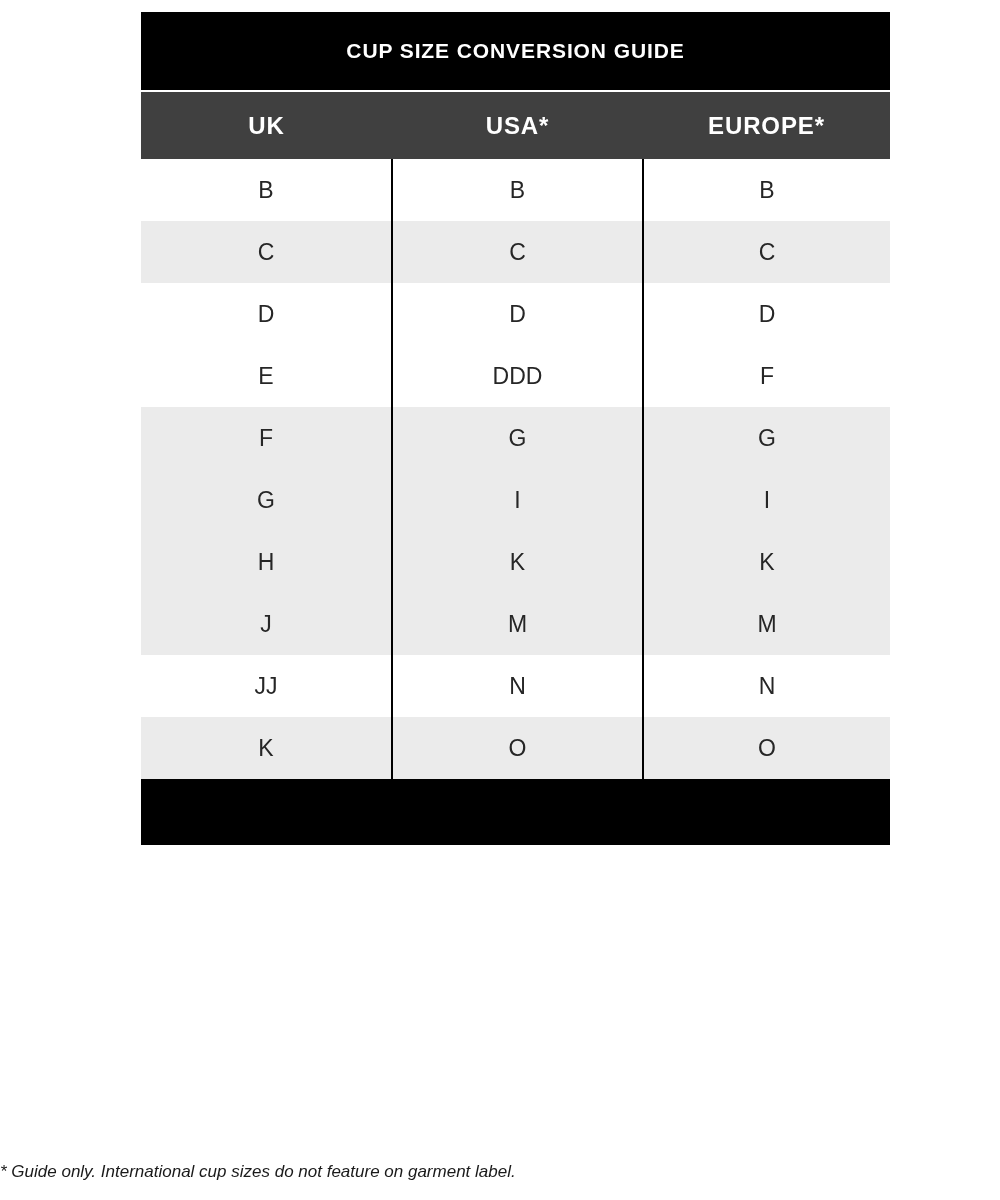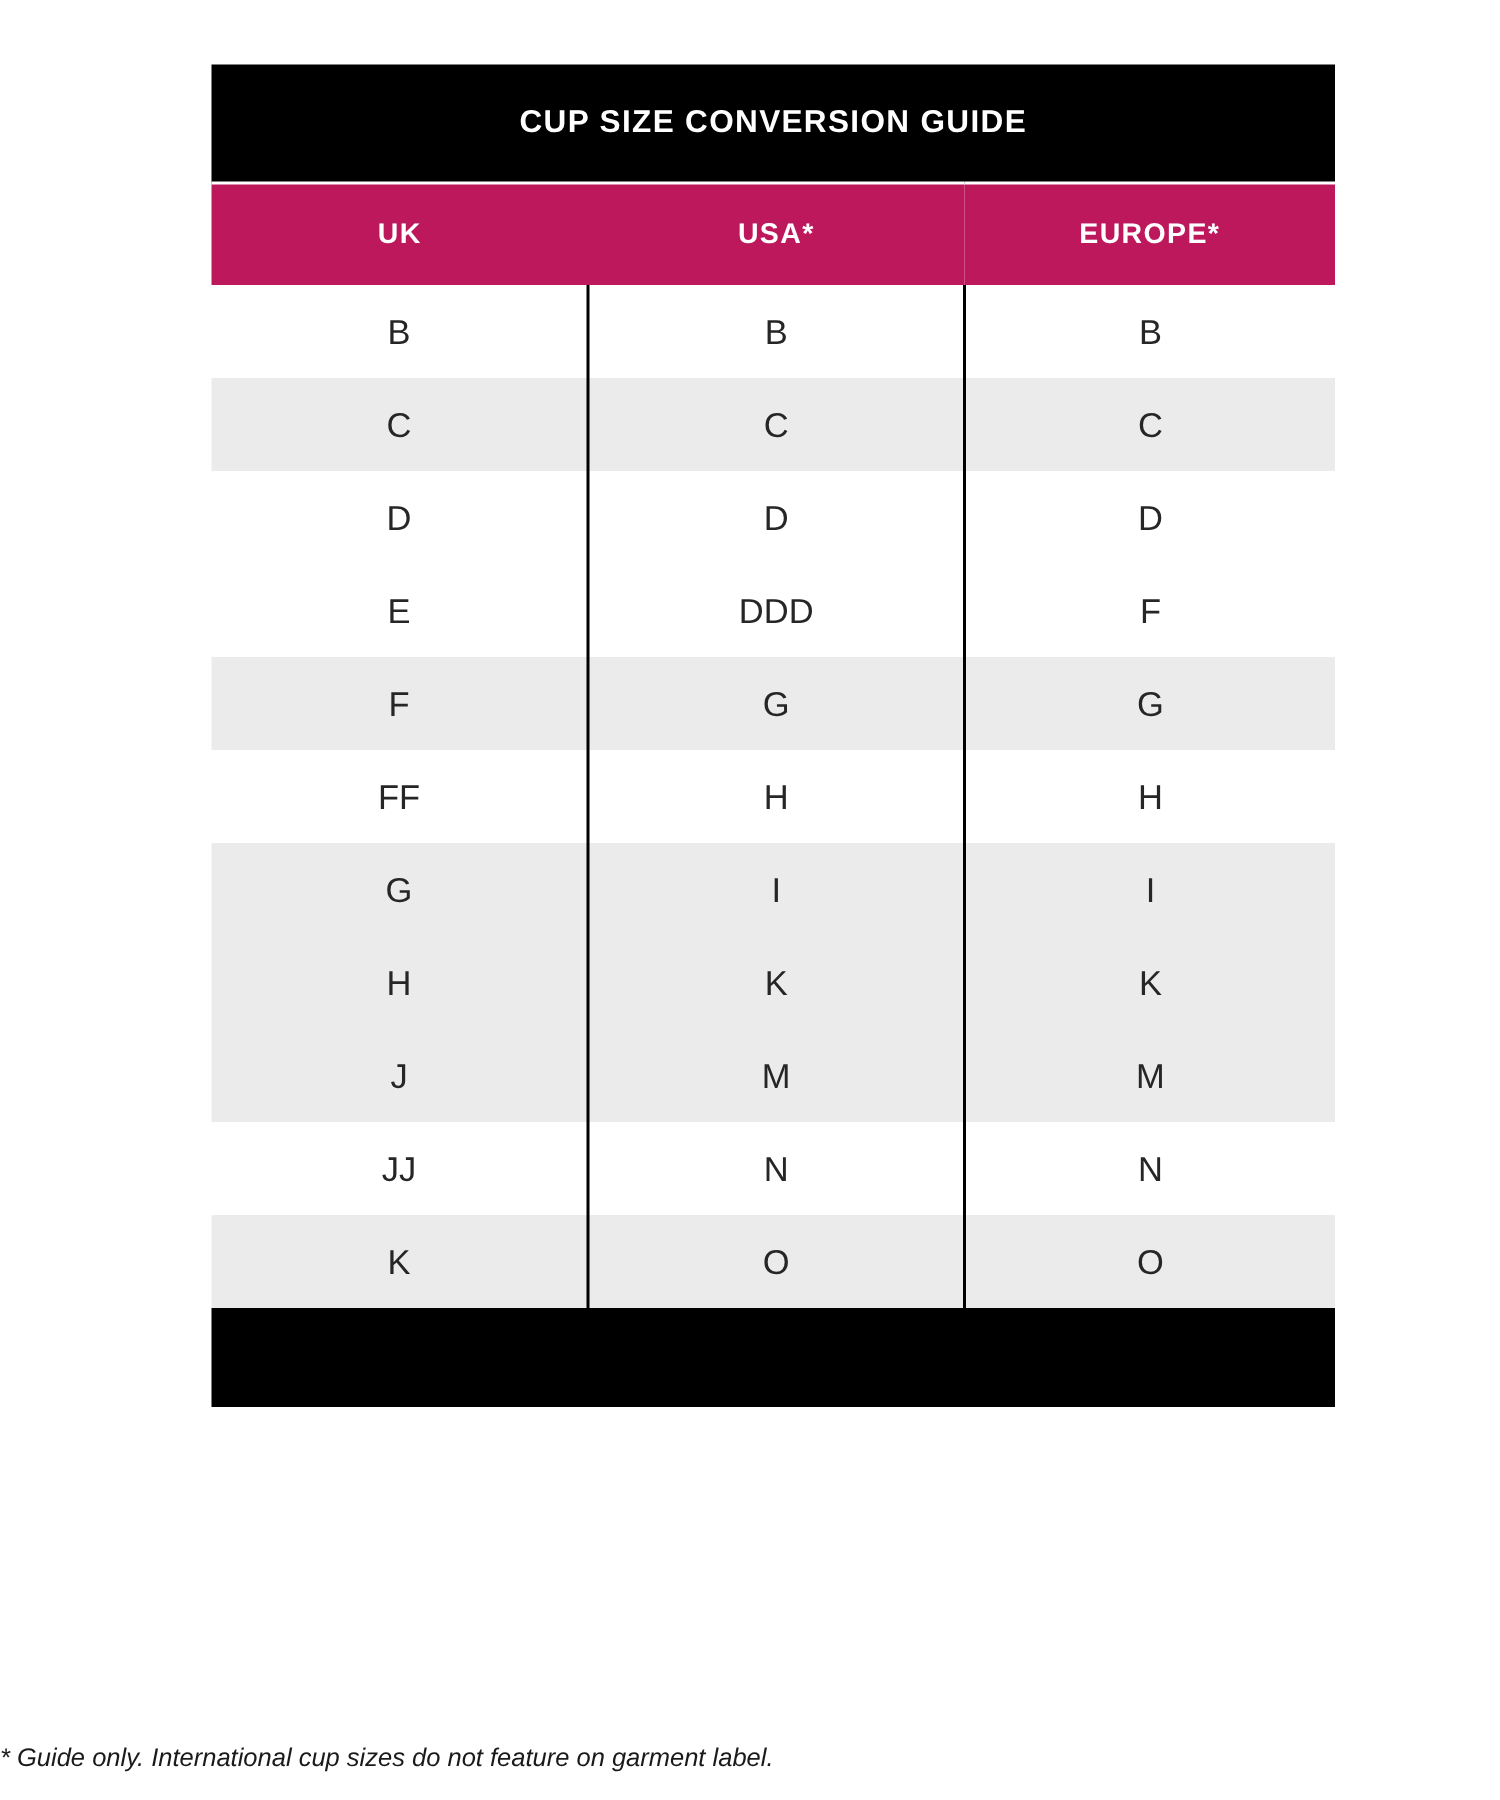--- a/index.html
+++ b/index.html
@@ -23,43 +23,42 @@
   .table-wrap {
     position: absolute;
     left: 141px;
     top: 12px;
     width: 749px;
   }
   table.size-table {
     width: 749px;
     border-collapse: collapse;
     table-layout: fixed;
-    margin-top: 31px;
   }
   table.size-table td,
   table.size-table th {
     padding: 0;
     margin: 0;
   }
   .title-cell {
     background: #000000;
     color: #ffffff;
     text-align: center;
     font-size: 21px;
     font-weight: bold;
     letter-spacing: 0.9px;
     height: 78px;
     vertical-align: middle;
     border-bottom: 2px solid #ffffff;
   }
   .header-cell {
-    background: #be185d;
+    background: #404040;
     color: #ffffff;
     text-align: center;
-    font-size: 19px;
+    font-size: 24px;
     font-weight: bold;
     letter-spacing: 0.9px;
     height: 67px;
     vertical-align: middle;
   }
   .col-uk { width: 251px; }
   .col-usa { width: 251px; }
   .col-eu { width: 247px; }
 
   tbody tr td {
@@ -135,25 +134,20 @@
         <tr>
           <td class="cell-uk">E</td>
           <td class="cell-usa">DDD</td>
           <td class="cell-eu">F</td>
         </tr>
         <tr class="alt">
           <td class="cell-uk">F</td>
           <td class="cell-usa">G</td>
           <td class="cell-eu">G</td>
         </tr>
-        <tr>
-          <td class="cell-uk">FF</td>
-          <td class="cell-usa">H</td>
-          <td class="cell-eu">H</td>
-        </tr>
         <tr class="alt">
           <td class="cell-uk">G</td>
           <td class="cell-usa">I</td>
           <td class="cell-eu">I</td>
         </tr>
         <tr class="alt">
           <td class="cell-uk">H</td>
           <td class="cell-usa">K</td>
           <td class="cell-eu">K</td>
         </tr>

